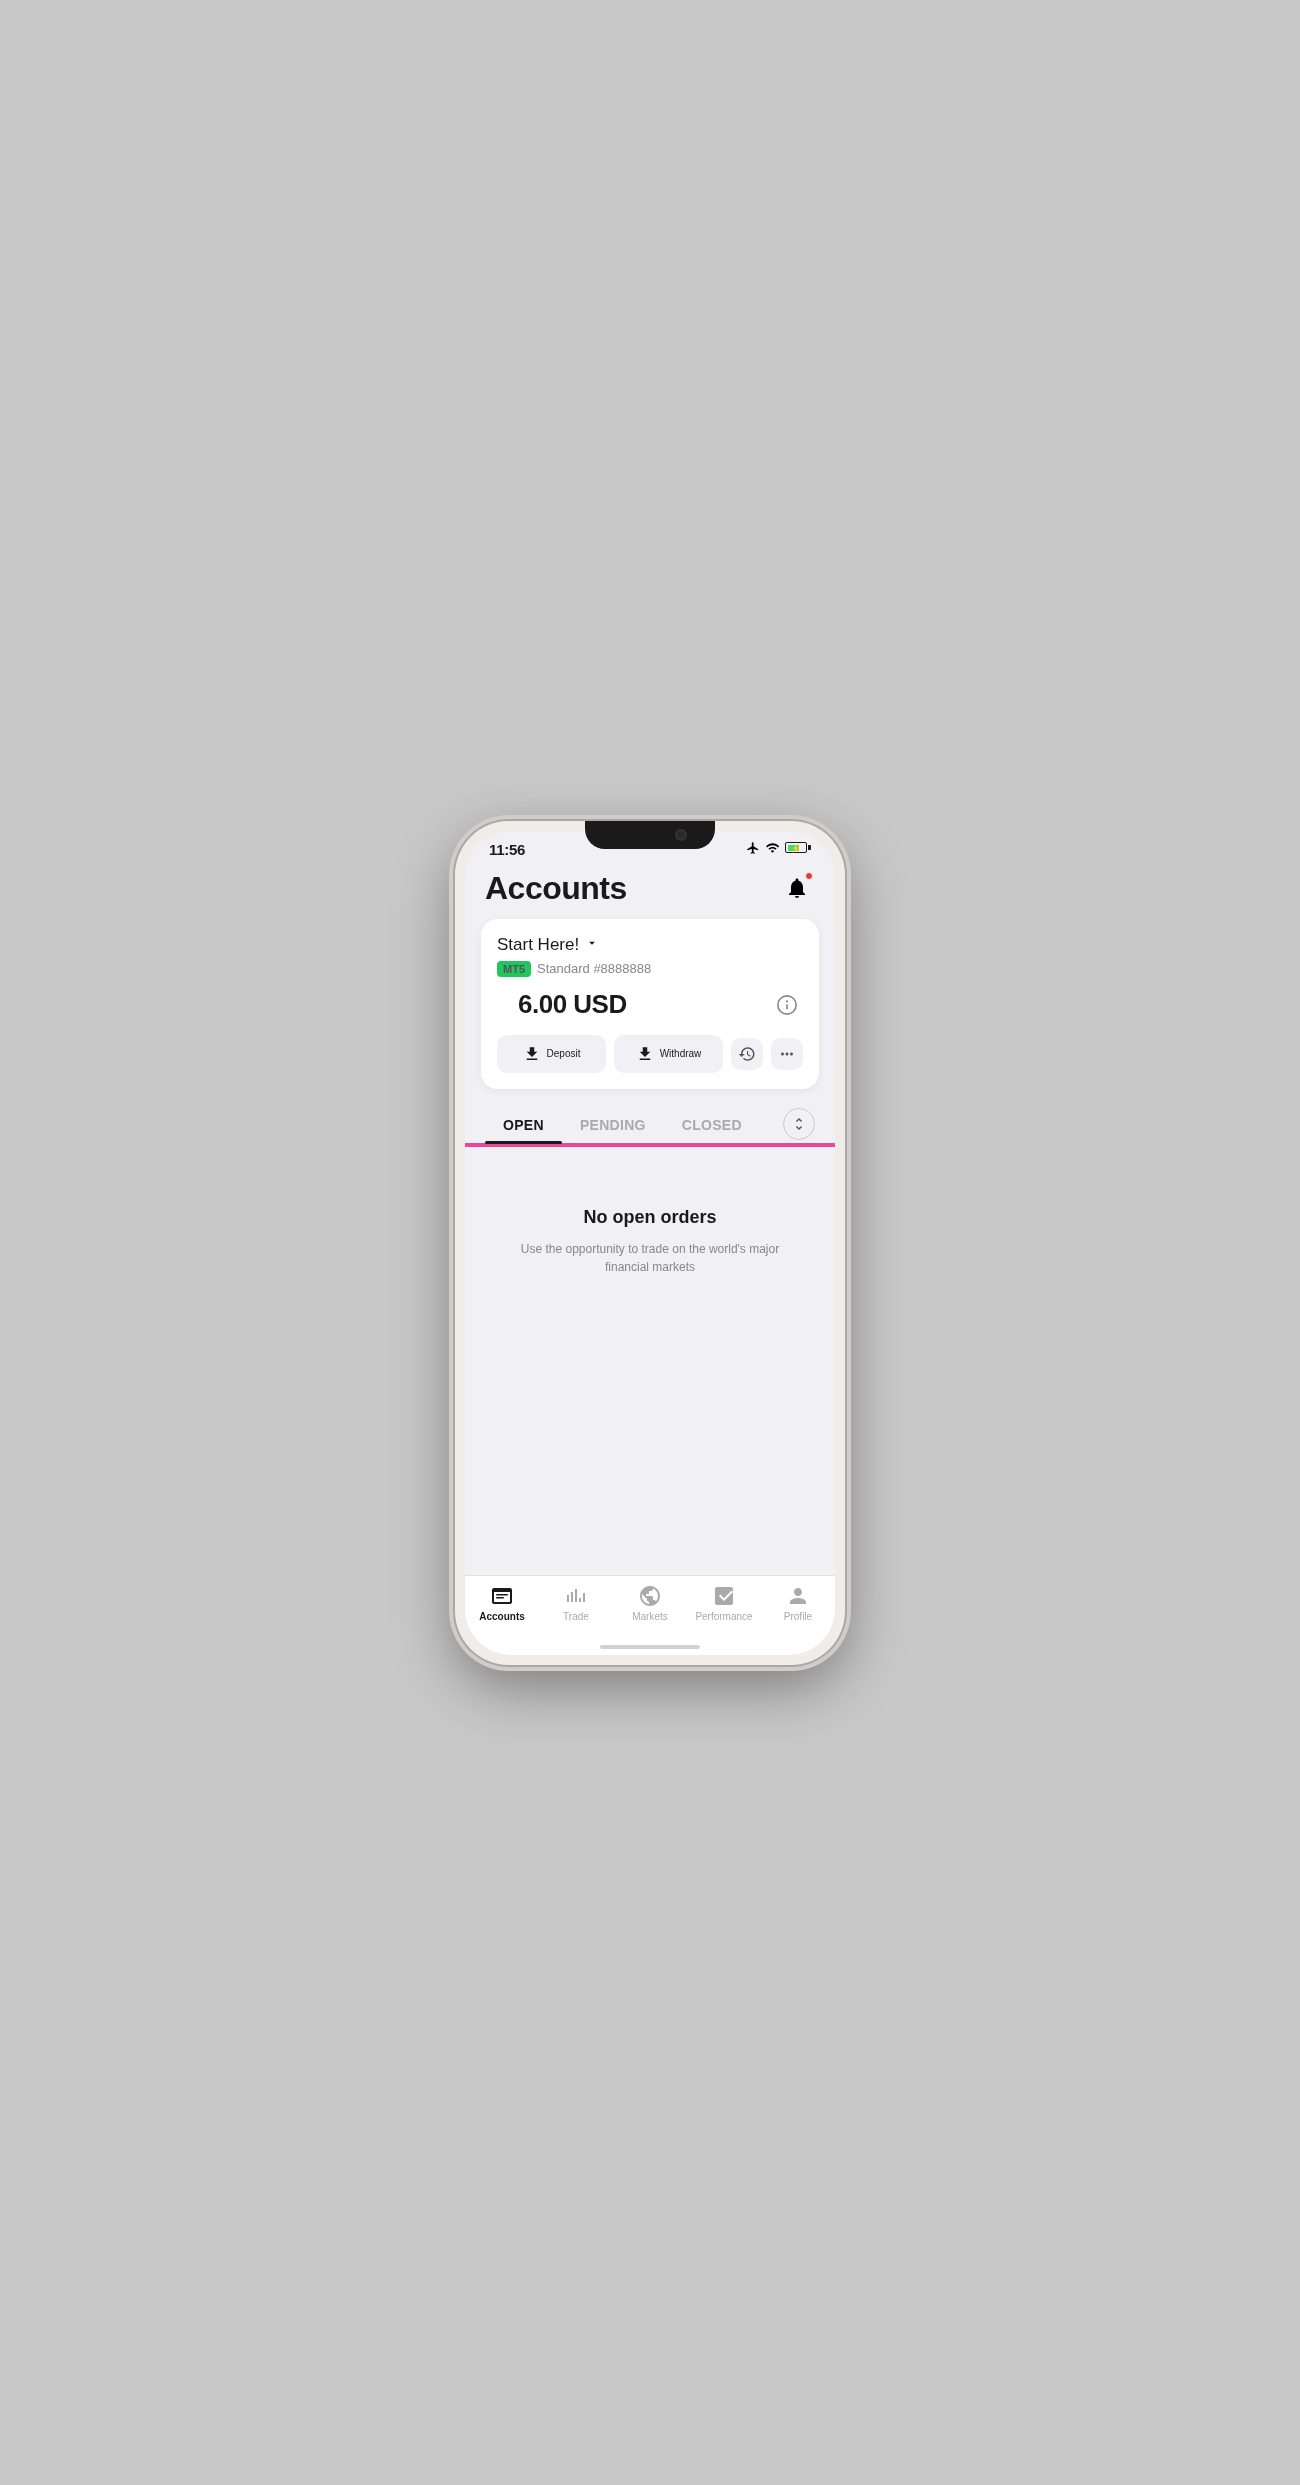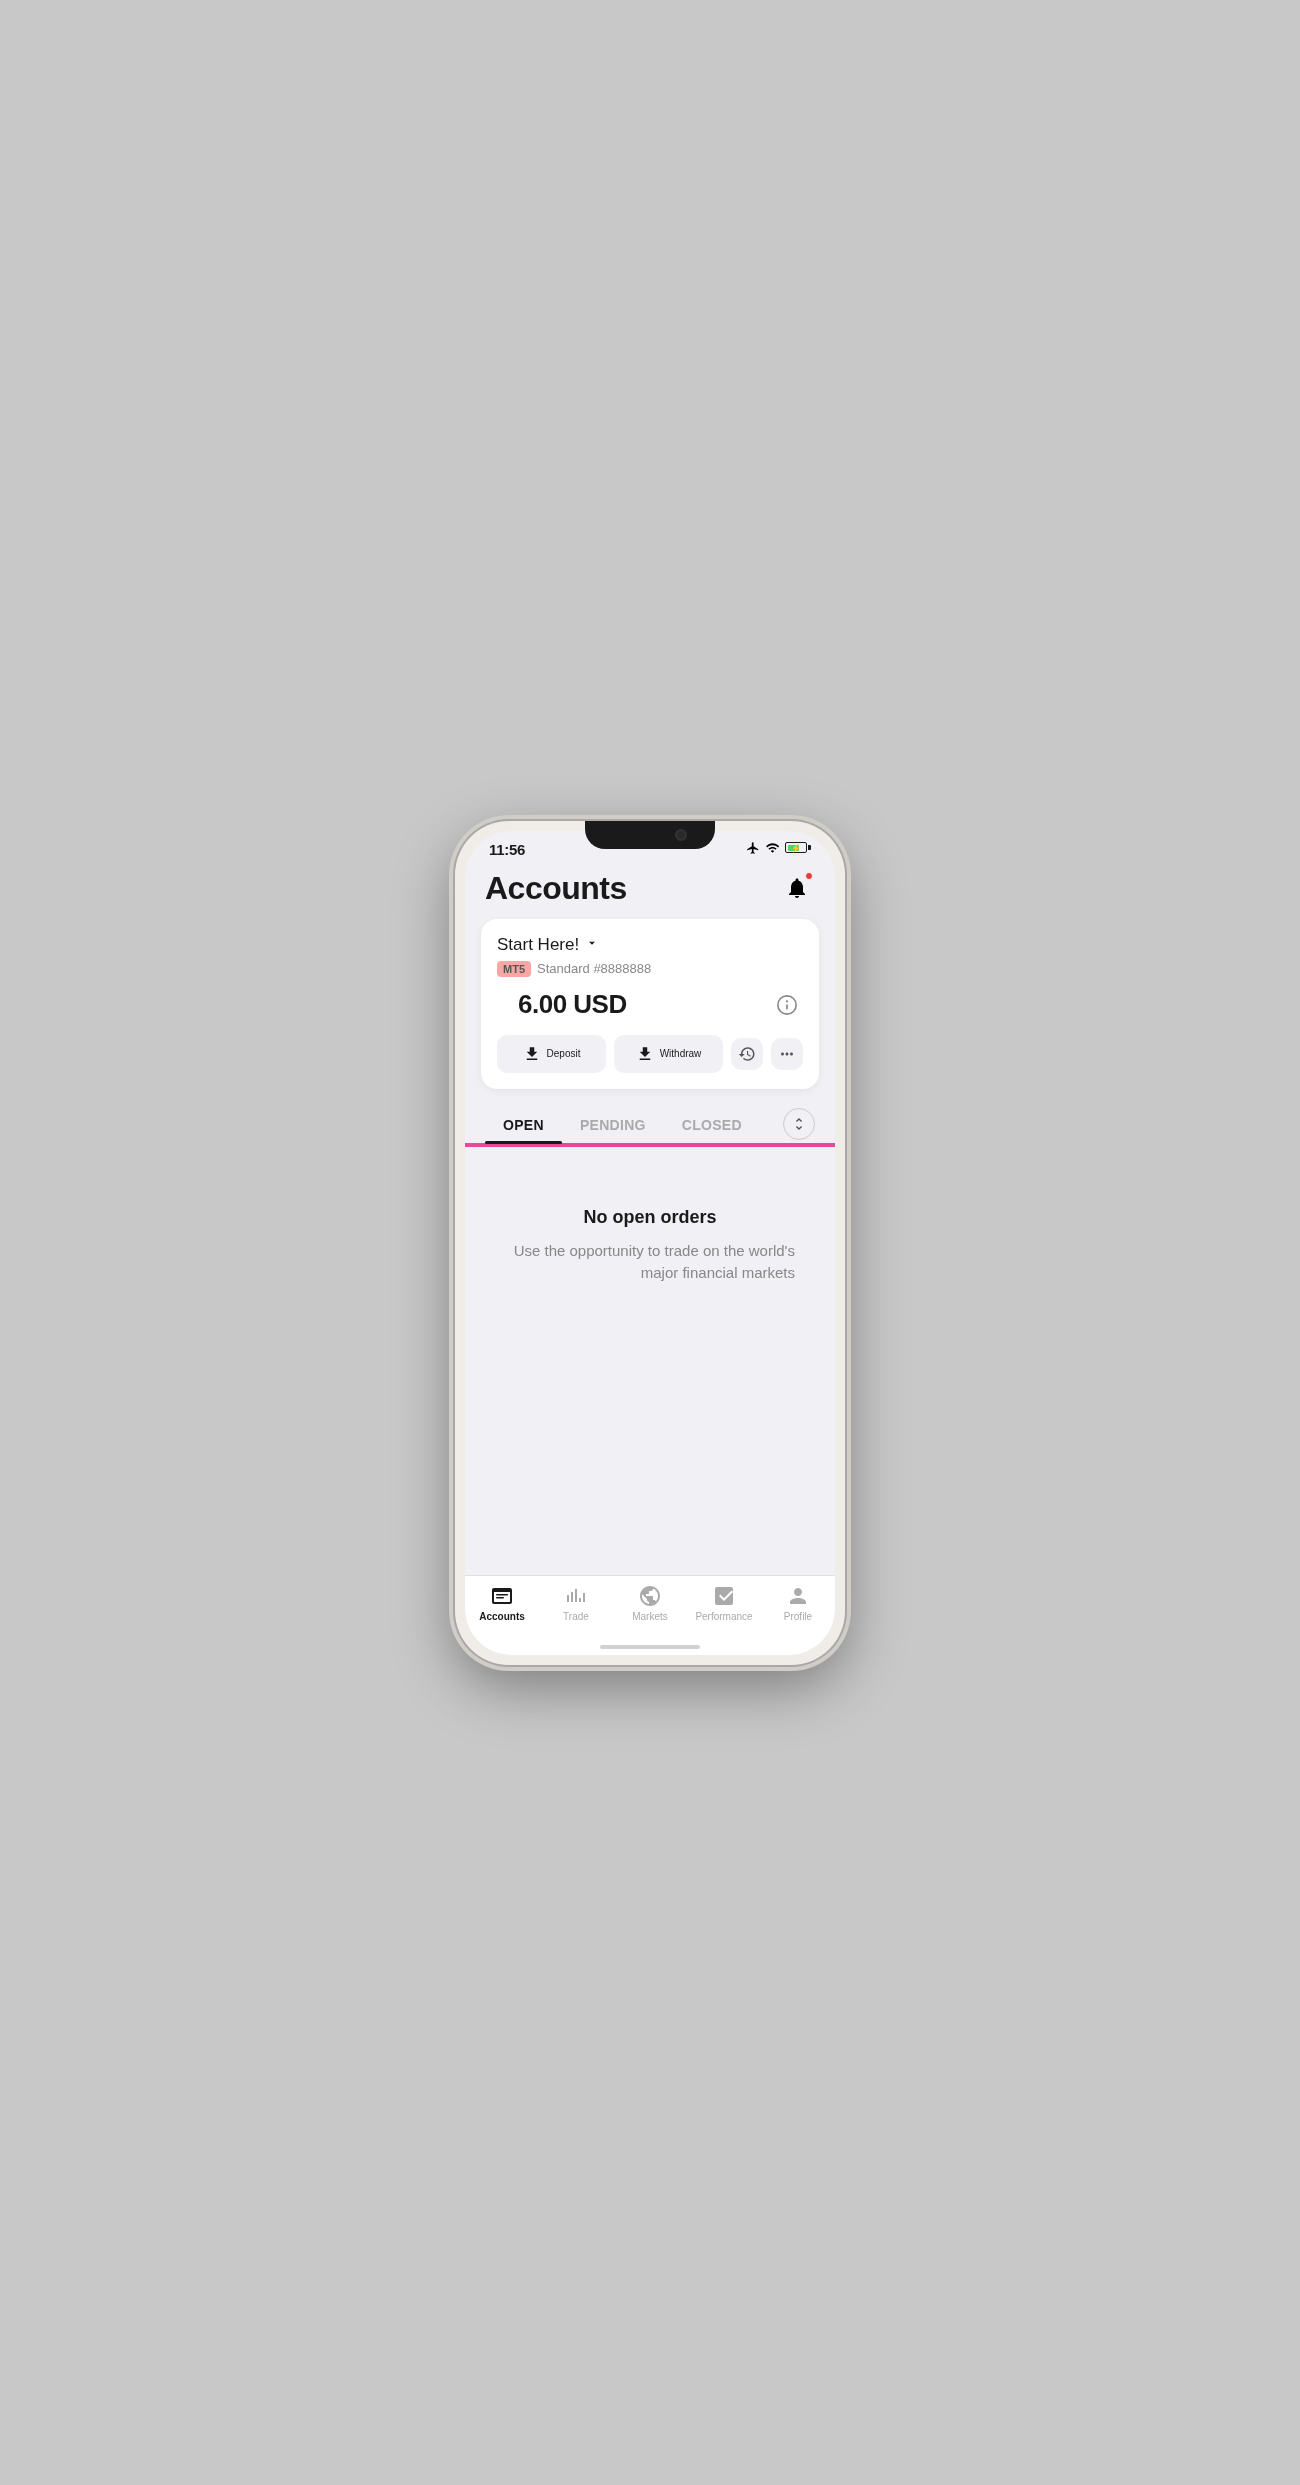--- a/index.html
+++ b/index.html
@@ -139,21 +139,21 @@
       color: #1a1a1a;
       font-size: 14px;
     }
     .account-meta {
       display: flex;
       align-items: center;
       gap: 6px;
       margin-bottom: 12px;
     }
     .mt5-badge {
-      background: #fca5a5;
+      background: #22c55e;
       border-radius: 4px;
       padding: 2px 6px;
       font-size: 11px;
       font-weight: 600;
       color: #555;
     }
     .account-number {
       font-size: 13px;
       color: #888;
     }
@@ -271,24 +271,23 @@
       padding: 60px 40px 40px;
       text-align: center;
     }
     .empty-title {
       font-size: 18px;
       font-weight: 700;
       color: #1a1a1a;
       margin-bottom: 12px;
     }
     .empty-desc {
-      font-size: 15px;
+      font-size: 12px;
       color: #888;
       line-height: 1.5;
-      text-align: right;
     }
     
     .bottom-nav {
       position: absolute;
       bottom: 0;
       left: 0;
       right: 0;
       height: 80px;
       background: #ffffff;
       border-top: 1px solid #e0e0e5;

